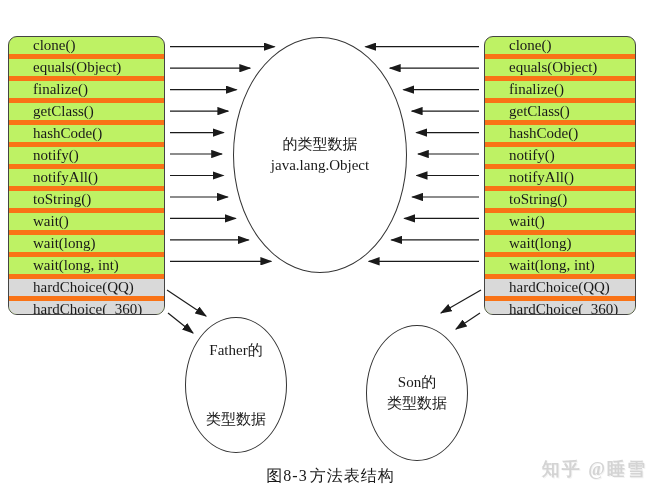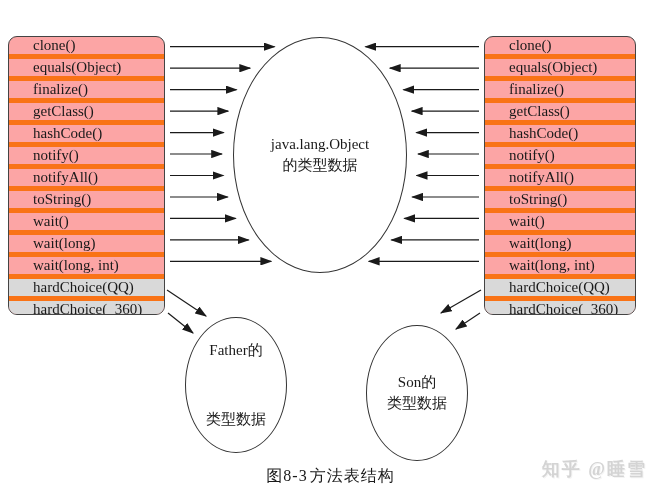--- a/index.html
+++ b/index.html
@@ -10,21 +10,21 @@
   .arrow-layer{position:absolute;left:0;top:0;pointer-events:none;}
   .table-title{
     position:absolute;top:8px;height:24px;line-height:24px;
     text-align:center;font-size:17px;
   }
   .table-title.left{left:8px;width:157px;}
   .table-title.right{left:456px;width:152px;margin-top:36px;}
   .vtable{
     position:absolute;top:36px;height:279px;box-sizing:border-box;
     border:1.4px solid #444;border-radius:9px;overflow:hidden;
-    display:flex;flex-direction:column;background:#fca5a5;
+    display:flex;flex-direction:column;background:#bef264;
   }
   .vtable.left{left:8px;width:157px;}
   .vtable.right{left:484px;width:152px;}
   .mrow{
     flex:1;display:flex;align-items:center;box-sizing:border-box;
     padding-left:24px;font-size:15px;border-top:5px solid #f97316;
     white-space:nowrap;
   }
   .mrow:first-of-type{border-top:none;}
   .ellipse{
@@ -117,22 +117,22 @@
       <div class="mrow">notifyAll()</div>
       <div class="mrow">toString()</div>
       <div class="mrow">wait()</div>
       <div class="mrow">wait(long)</div>
       <div class="mrow">wait(long, int)</div>
       <div class="mrow" style="background: rgb(217, 217, 217);">hardChoice(QQ)</div>
       <div class="mrow" style="background: rgb(217, 217, 217);">hardChoice(_360)</div>
     </div>
 
   <div class="ellipse center">
+    <span class="eline">的类型数据</span>
     <span class="eline">java.lang.Object</span>
-    <span class="eline">的类型数据</span>
   </div>
 
   <div class="ellipse father">
     <span class="eline">Father的</span>
     <span class="eline">类型数据</span>
   </div>
 
   <div class="ellipse son">
     <span class="eline">Son的</span>
     <span class="eline">类型数据</span>

